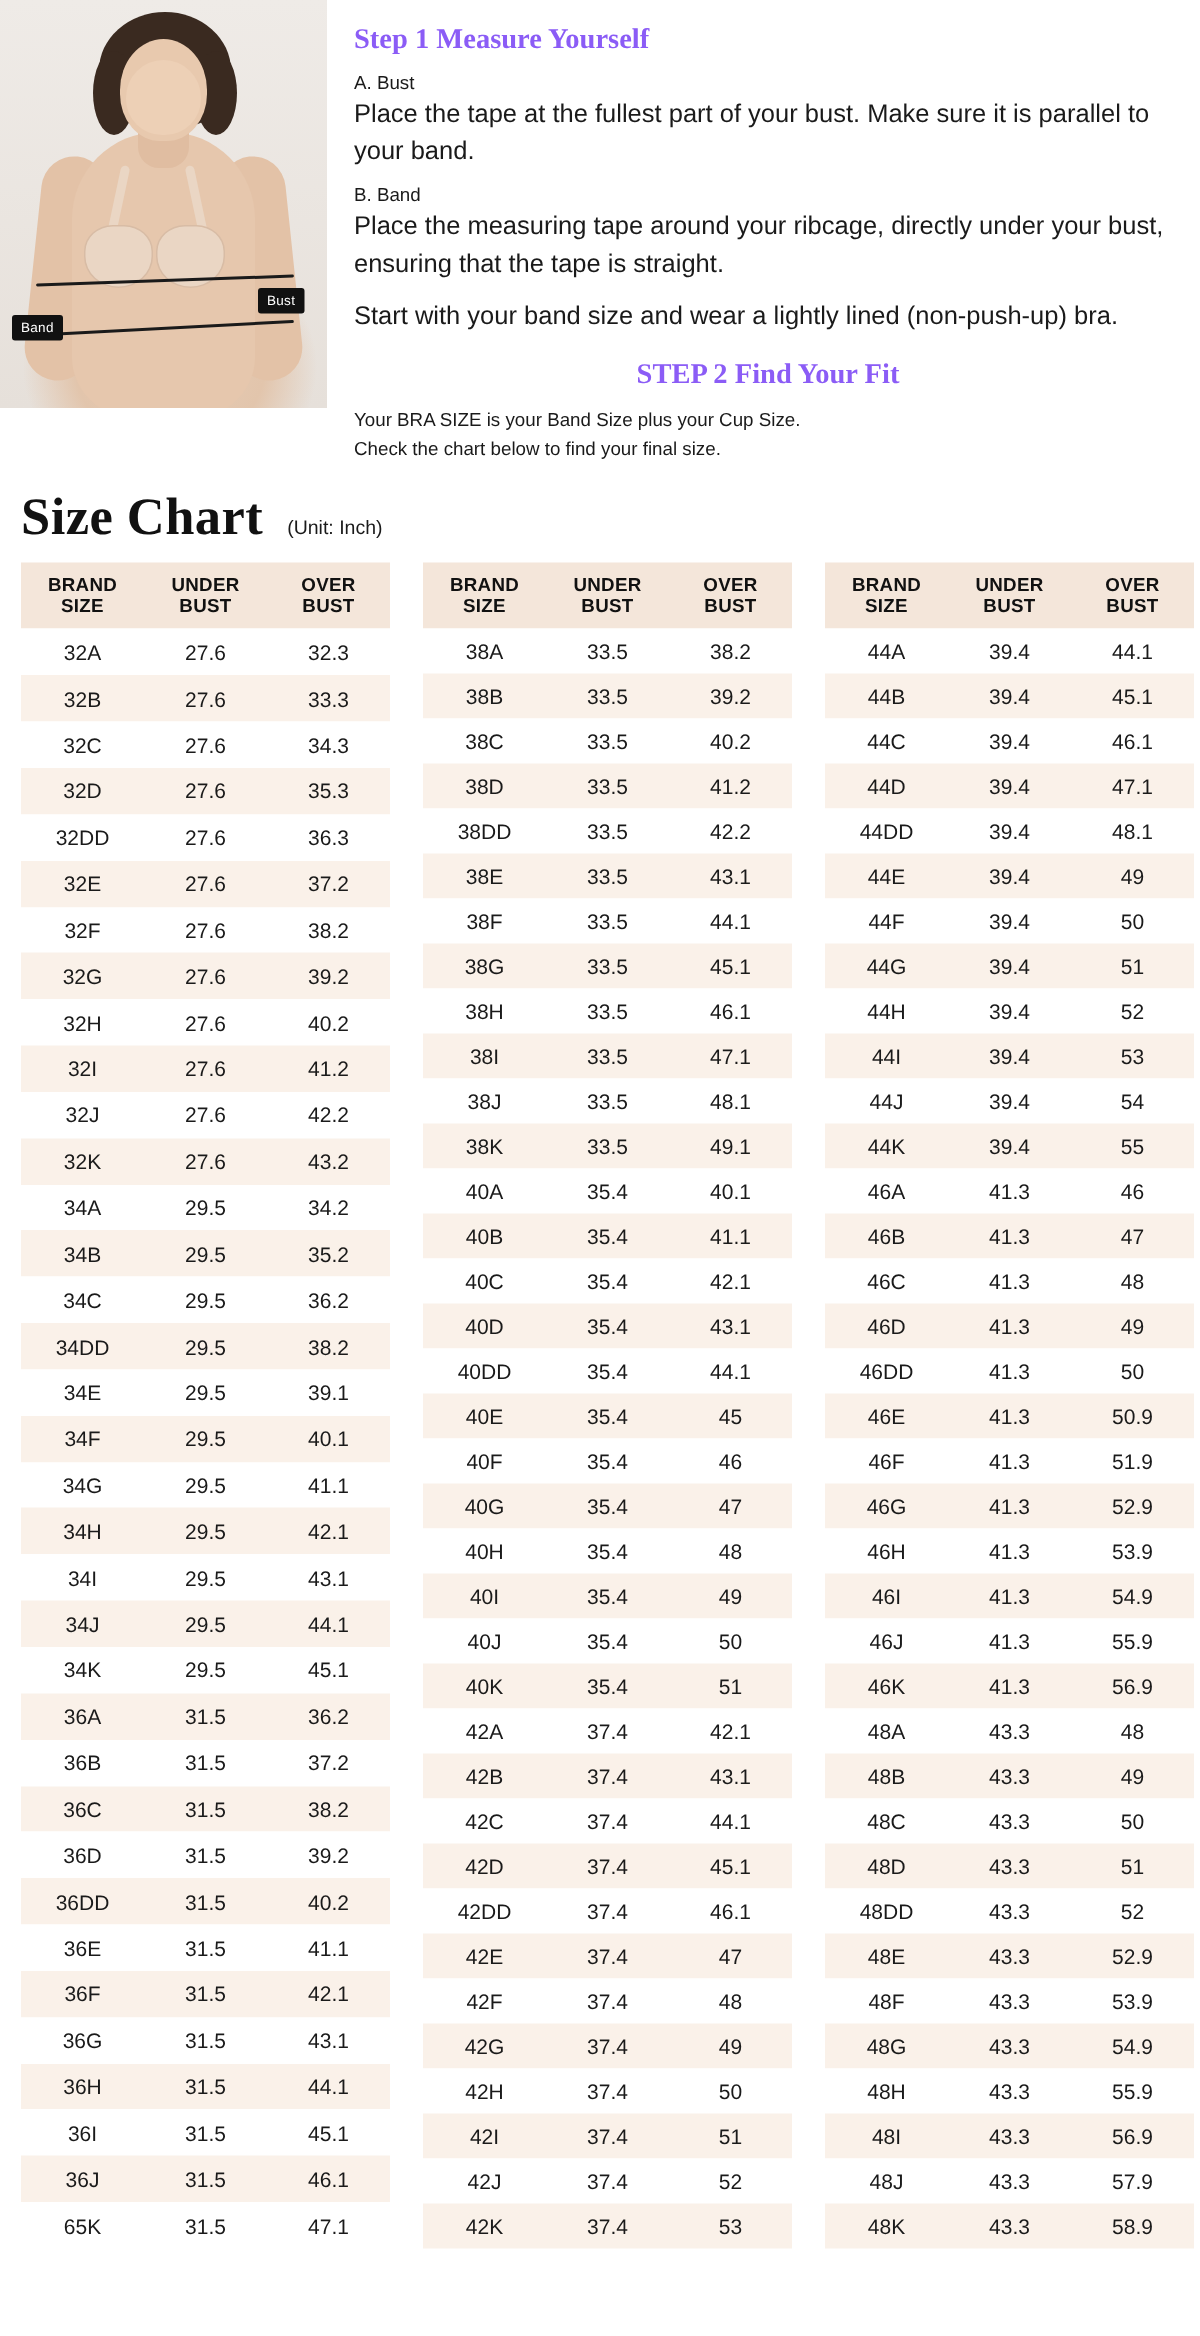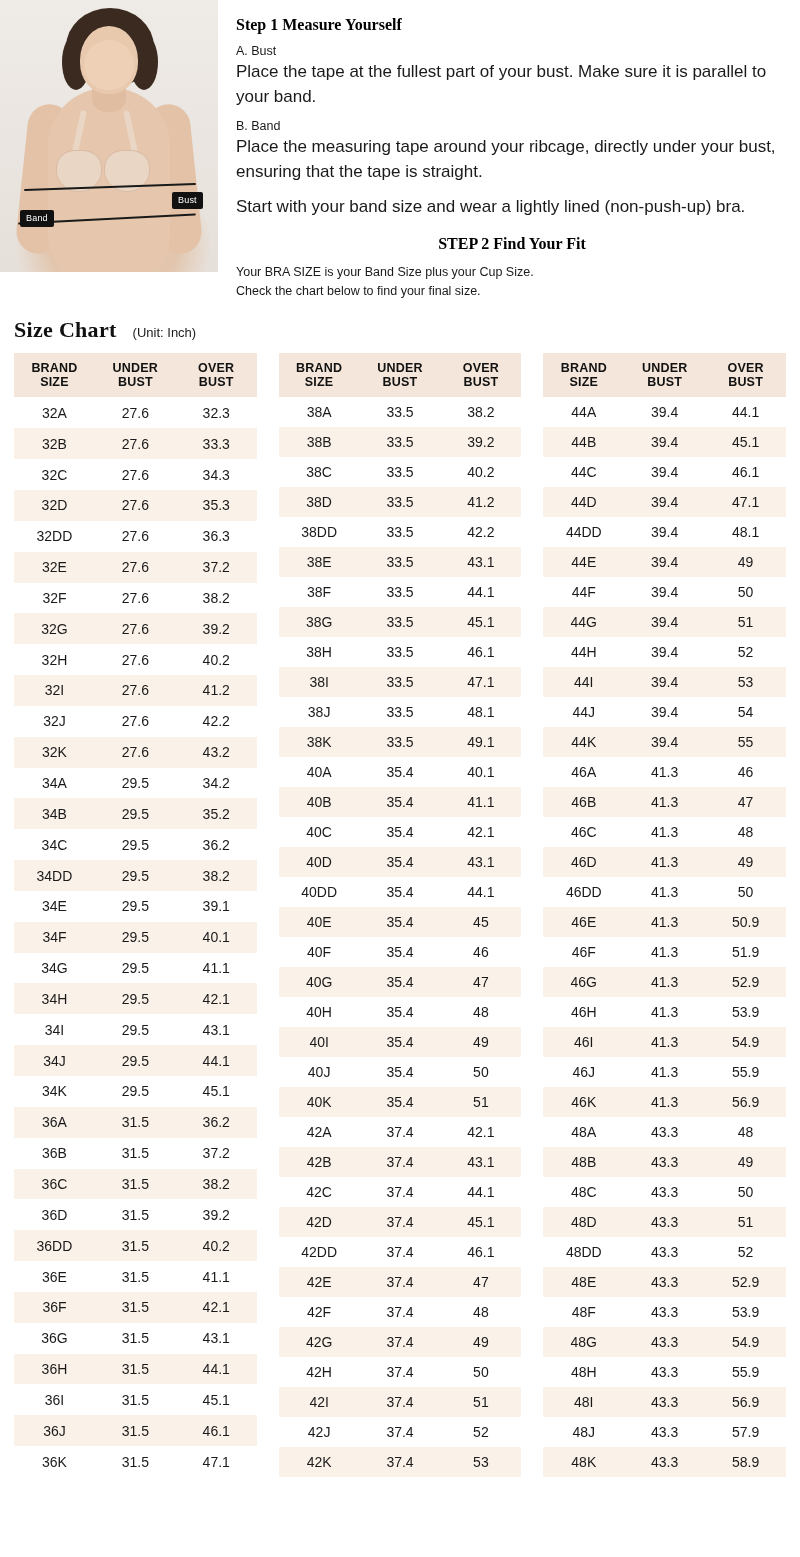--- a/index.html
+++ b/index.html
@@ -166,32 +166,32 @@
     background: #111;
     color: #fff;
     font-size: 9px;
     line-height: 1;
     padding: 4px 6px;
     border-radius: 2px;
     letter-spacing: .2px;
     font-family: "Liberation Sans", sans-serif;
   }
   .tag-bust { left: 172px; top: 192px; }
-  .tag-band { left: 20px; top: 210px; }
+  .tag-band { left: 8px; top: 210px; }
 
   .steps {
     flex: 1 1 auto;
     padding: 14px 12px 0 18px;
   }
   .step-title {
     font-family: "Liberation Serif", serif;
-    font-size: 16px;
+    font-size: 19px;
     font-weight: bold;
     margin: 2px 0 10px 0;
-    color: #000000;
+    color: #8b5cf6;
   }
   .step-title.second { margin-top: 16px; text-align: center; }
   .sub-label {
     font-size: 12.5px;
     margin: 0 0 2px 0;
     color: #1a1a1a;
   }
   .sub-text {
     font-size: 17px;
     line-height: 1.45;
@@ -207,36 +207,36 @@
   }
 
   
   .chart-head {
     display: flex;
     align-items: baseline;
     padding: 16px 0 10px 14px;
   }
   .chart-title {
     font-family: "Liberation Serif", serif;
-    font-size: 22px;
+    font-size: 35px;
     font-weight: bold;
     letter-spacing: .3px;
     color: #111;
   }
   .chart-unit {
     font-size: 13px;
     margin-left: 16px;
     color: #1a1a1a;
   }
 
   
   .tables {
     display: flex;
     gap: 22px;
-    padding: 0 14px 8px 14px;
+    padding: 0 4px 8px 14px;
   }
   .tbl {
     flex: 1 1 0;
     border-collapse: collapse;
     width: 100%;
     table-layout: fixed;
   }
   .tbl th {
     background: #f4e6da;
     font-size: 12.5px;
@@ -488,21 +488,21 @@
             <td>36I</td>
             <td>31.5</td>
             <td>45.1</td>
           </tr>
           <tr>
             <td>36J</td>
             <td>31.5</td>
             <td>46.1</td>
           </tr>
           <tr>
-            <td>36K</td>
+            <td>65K</td>
             <td>31.5</td>
             <td>47.1</td>
           </tr>
         </tbody>
     </table>
 
     <table class="tbl">
       <thead>
         <tr>
           <th>

